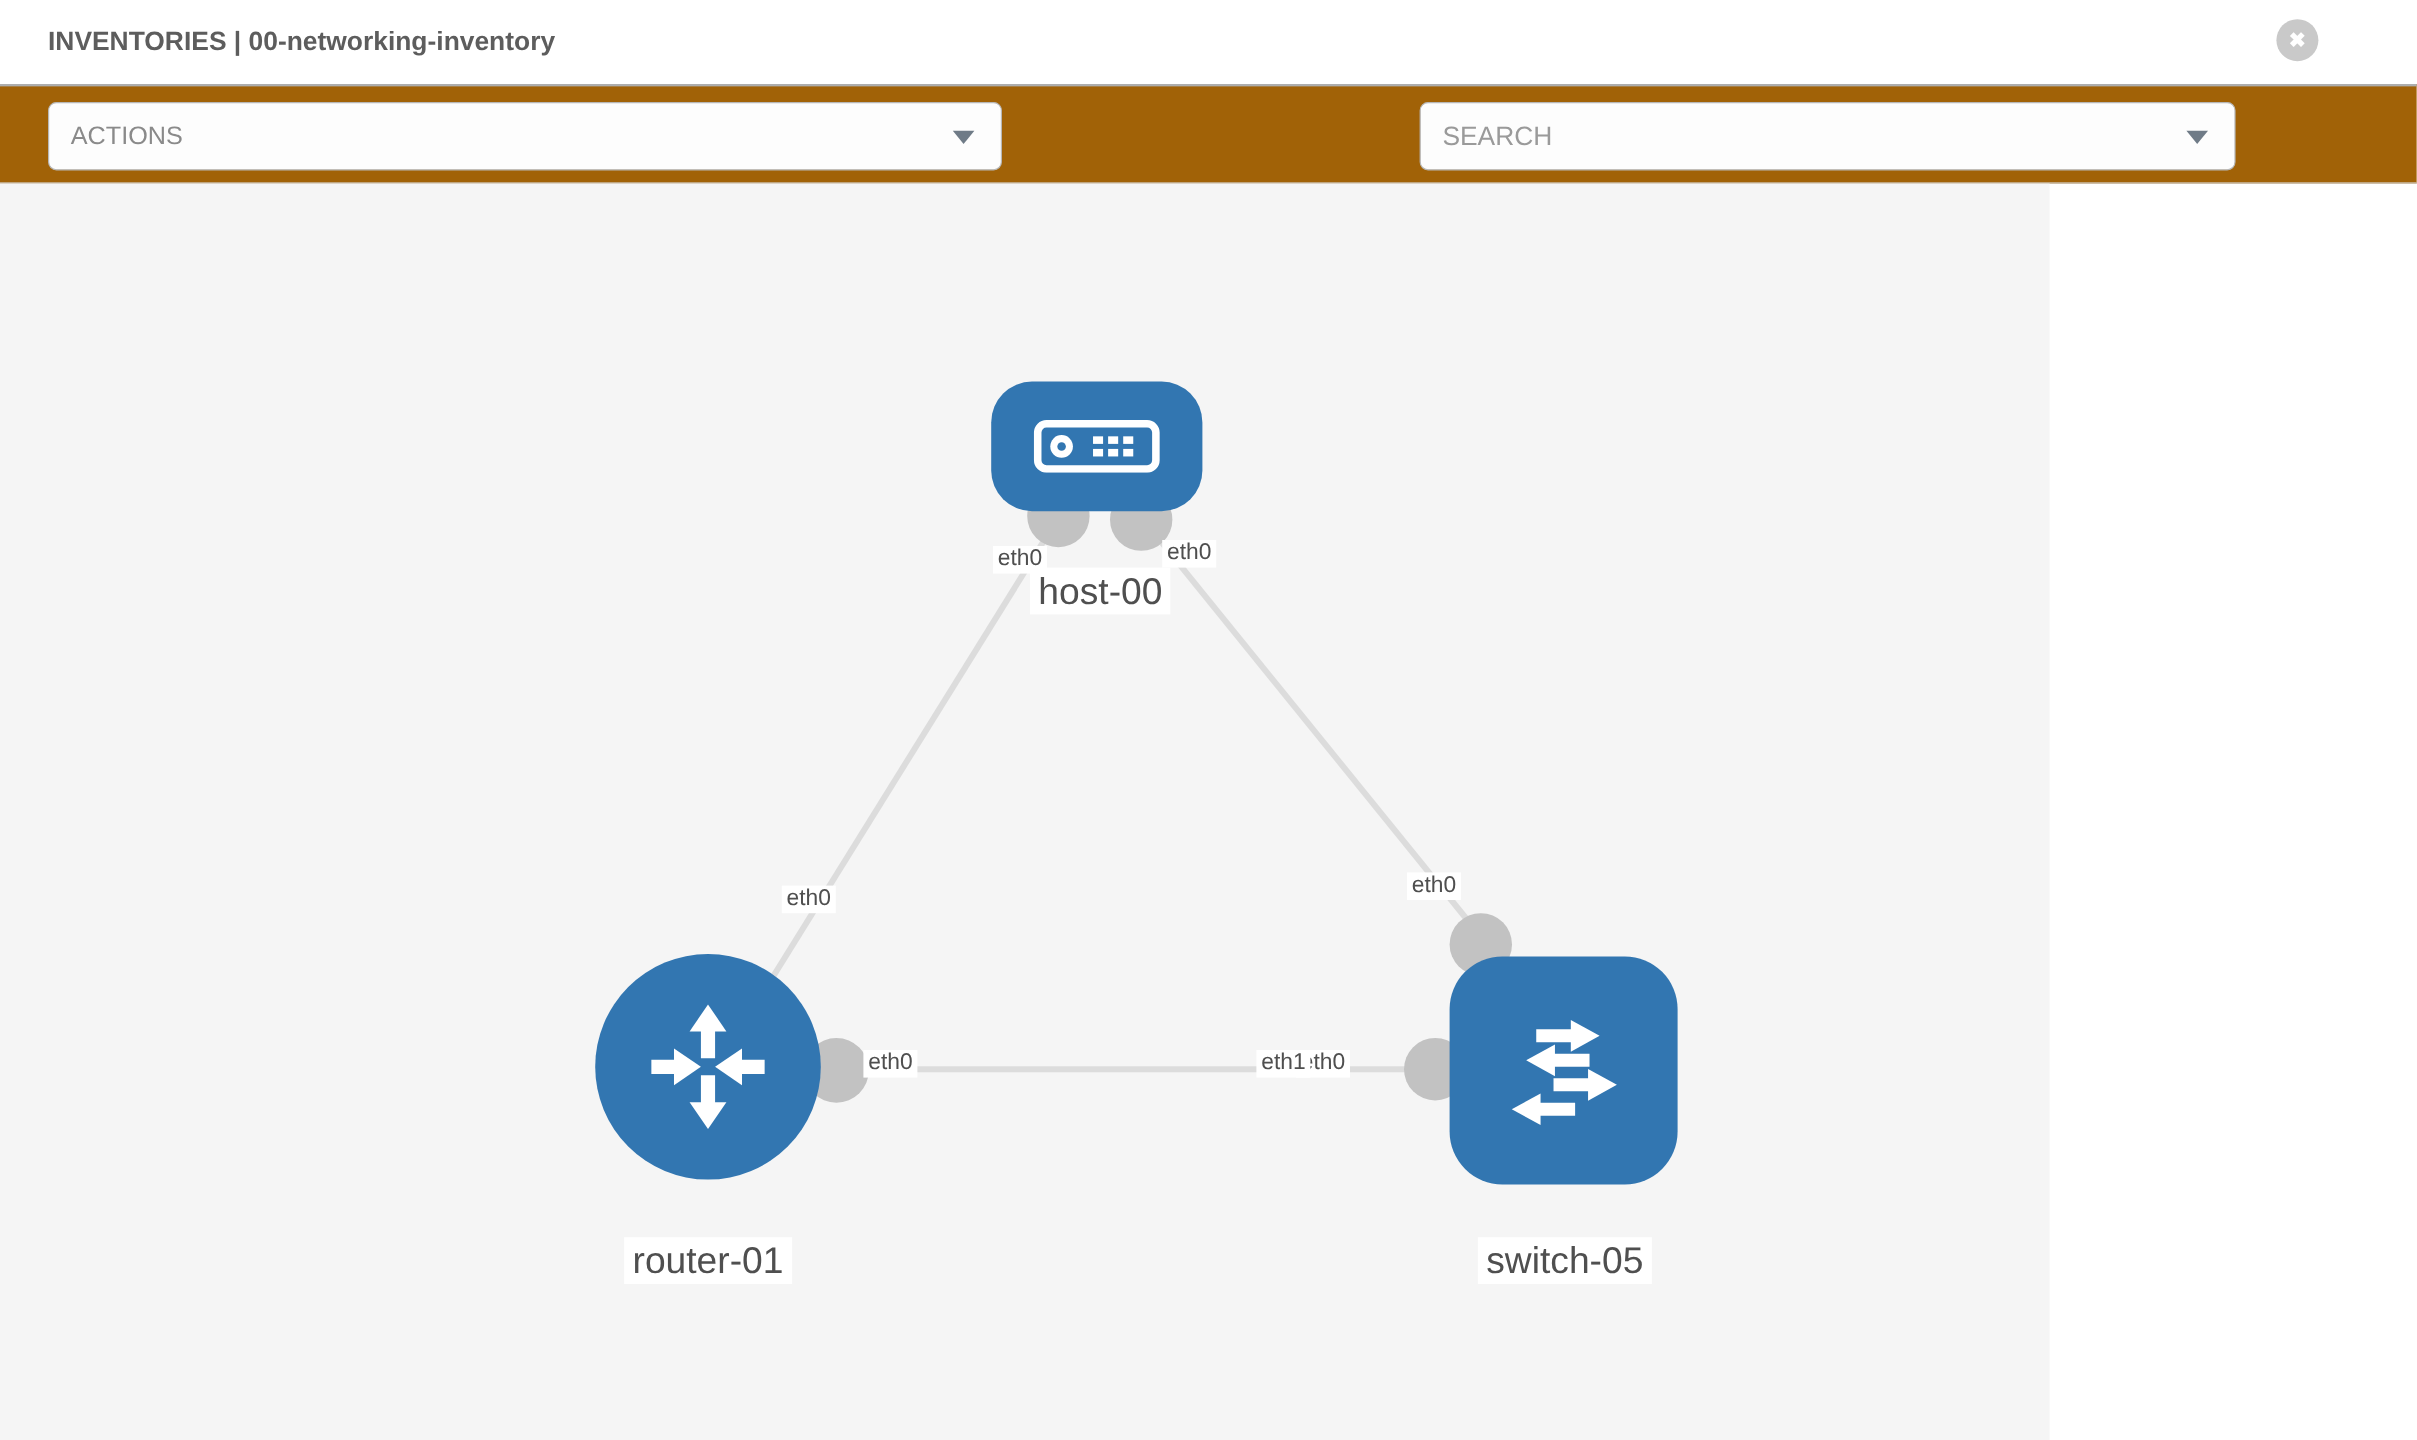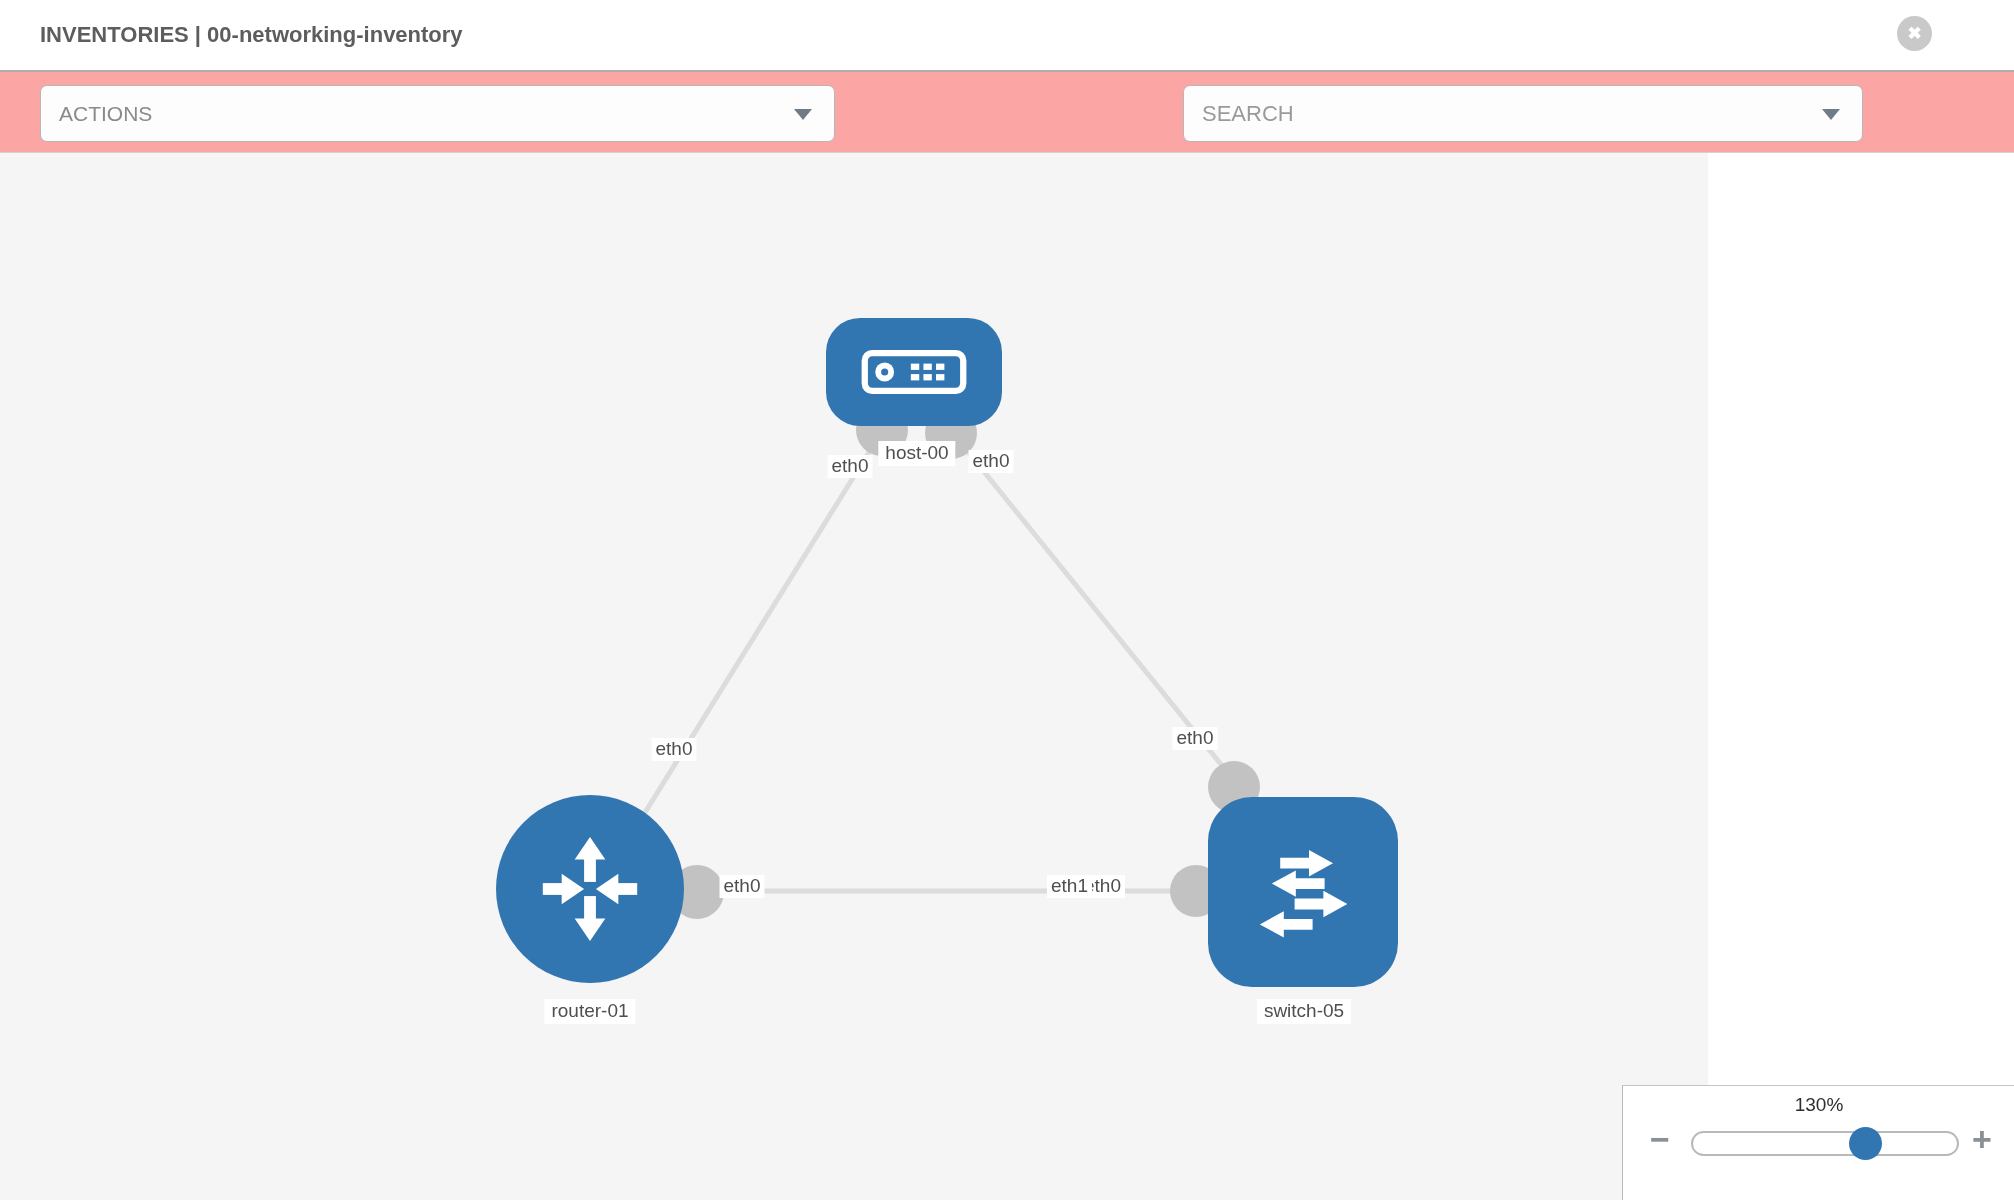--- a/index.html
+++ b/index.html
@@ -15,21 +15,21 @@
 
   
   .header{position:absolute;left:0;top:0;width:1782px;height:70px;background:#fff;}
   .title{position:absolute;left:40px;top:22px;font-size:22px;font-weight:700;color:#5d5d5d;}
   .close-btn{position:absolute;left:1897px;top:16px;width:35px;height:35px;border:none;
     border-radius:50%;background:#c9c9c9;cursor:pointer;display:flex;align-items:center;
     justify-content:center;}
   .close-x{color:#fff;font-size:17px;font-weight:700;line-height:1;}
 
   
-  .toolbar{position:absolute;left:0;top:70px;width:2014px;height:83px;background:#fca5a5;
+  .toolbar{position:absolute;left:0;top:70px;width:2014px;height:83px;background:#a16207;
     border-top:2px solid #adadad;border-bottom:1px solid #d2d2d2;}
   .select{position:absolute;top:13px;height:57px;background:#fdfdfd;border:1px solid #b7b7b7;
     border-radius:7px;display:flex;align-items:center;}
   .select.actions{left:40px;width:795px;}
   .select.search{left:1183px;width:680px;}
   .select-label{margin-left:18px;font-size:21px;color:#8a8a8a;}
   .caret{position:absolute;right:22px;top:23px;width:0;height:0;
     border-left:9px solid transparent;border-right:9px solid transparent;
     border-top:11px solid #6f7b87;}
   .search-input{flex:1;border:none;outline:none;background:transparent;margin-left:18px;
@@ -48,21 +48,21 @@
 
   .node{position:absolute;background:var(--node-blue);display:flex;align-items:center;
     justify-content:center;cursor:pointer;}
   .node svg{display:block;}
   .node.host{left:826px;top:165px;width:176px;height:108px;border-radius:34px;}
   .node.router{left:496px;top:642px;width:188px;height:188px;border-radius:50%;}
   .node.switch{left:1208px;top:644px;width:190px;height:190px;border-radius:44px;}
 
   .nlabel{position:absolute;transform:translateX(-50%);background:#fff;color:#4f4f4f;
     white-space:nowrap;line-height:1.2;}
-  .nlabel.name{font-size:19px;padding:1px 7px;}
+  .nlabel.name{font-size:31px;padding:1px 7px;margin-top:32px;}
   .nlabel.iface{font-size:19px;padding:0 4px;}
   .nlabel.anchored{transform:none;}
 
   
   .zoom-panel{position:absolute;left:1622px;top:1085px;width:392px;height:115px;background:#fff;
     border-left:1px solid #b9b9b9;border-top:1px solid #c4c4c4;}
   .zoom-level{position:absolute;left:0;top:8px;width:392px;text-align:center;font-size:19px;color:#2f2f2f;}
   .zoom-minus,.zoom-plus{position:absolute;top:36px;font-size:34px;font-weight:700;color:#8a9096;
     cursor:pointer;line-height:1;}
   .zoom-minus{left:27px;}
@@ -172,22 +172,14 @@
     <span class="nlabel iface" style="left:1195px;top:574px;">eth0</span>
     <span class="nlabel iface" style="left:742px;top:722px;">eth0</span>
     <span class="nlabel iface anchored" style="left:1080px;top:722px;">eth0</span>
     <span class="nlabel iface anchored" style="left:1047px;top:722px;">eth1</span>
 
     <span class="nlabel name" style="left:917px;top:288px;">host-00</span>
     <span class="nlabel name" style="left:590px;top:846px;">router-01</span>
     <span class="nlabel name" style="left:1304px;top:846px;">switch-05</span>
   </div>
 
-  <div class="zoom-panel">
-    <div class="zoom-level">130%</div>
-    <span class="zoom-minus">−</span>
-    <div class="zoom-track">
-      <div class="zoom-handle"></div>
-    </div>
-    <span class="zoom-plus">+</span>
-  </div>
 
 </div>
 
 </body></html>

